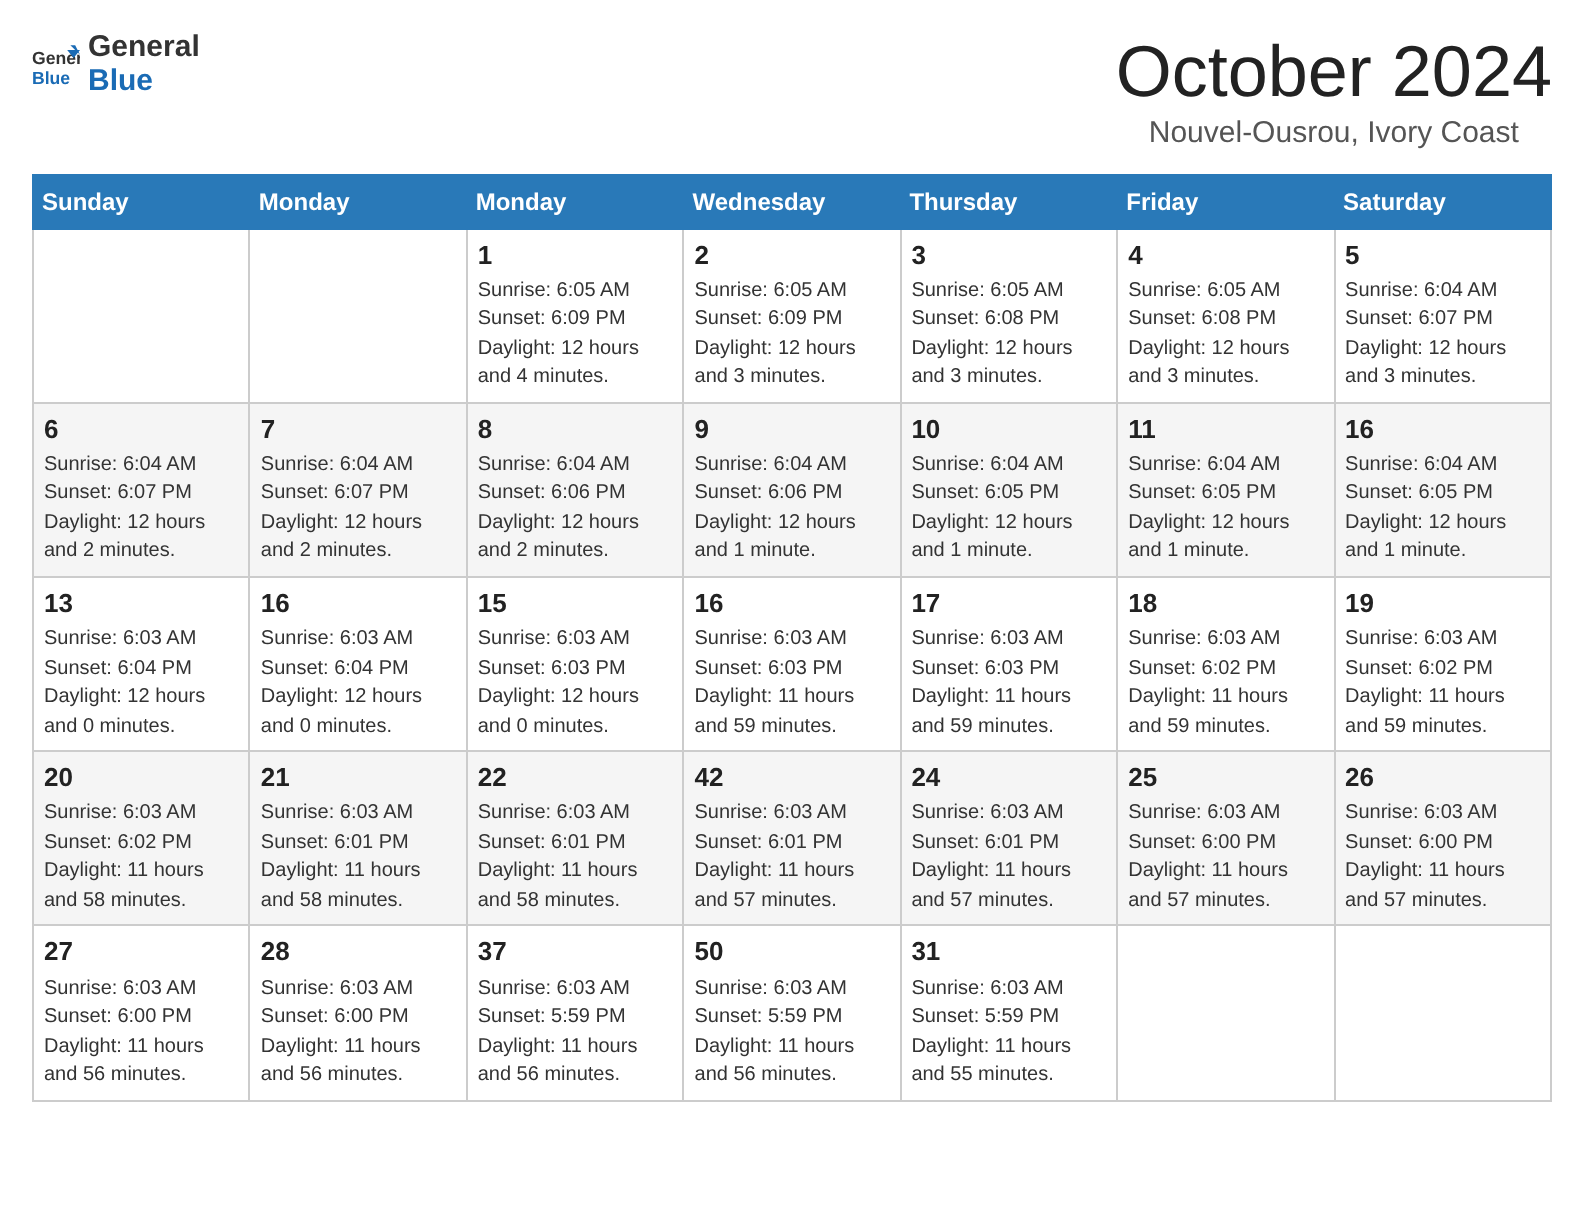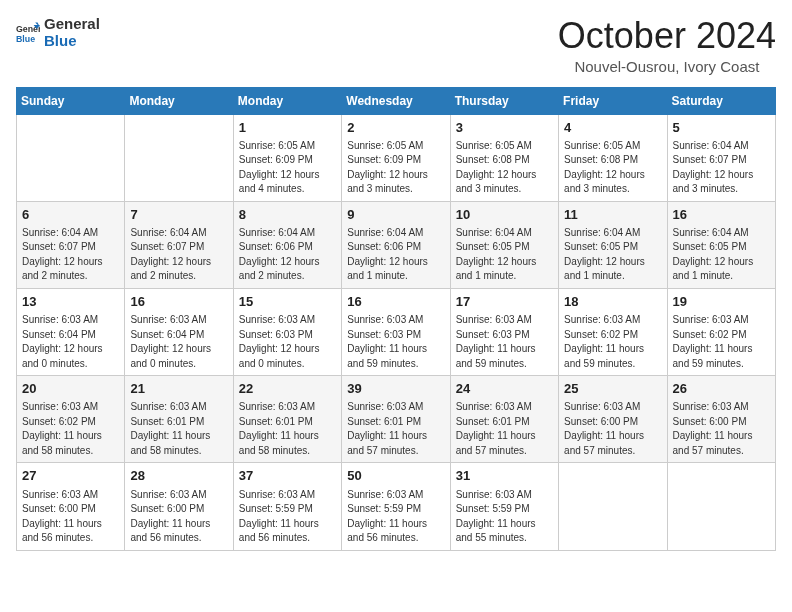--- a/index.html
+++ b/index.html
@@ -254,21 +254,21 @@
 Sunset: 6:01 PM
 Daylight: 11 hours and 58 minutes.</div>
         </td>
         <td>
           <span class="day-number">22</span>
           <div class="day-info">Sunrise: 6:03 AM
 Sunset: 6:01 PM
 Daylight: 11 hours and 58 minutes.</div>
         </td>
         <td>
-          <span class="day-number">39</span>
+          <span class="day-number">42</span>
           <div class="day-info">Sunrise: 6:03 AM
 Sunset: 6:01 PM
 Daylight: 11 hours and 57 minutes.</div>
         </td>
         <td>
           <span class="day-number">24</span>
           <div class="day-info">Sunrise: 6:03 AM
 Sunset: 6:01 PM
 Daylight: 11 hours and 57 minutes.</div>
         </td>

